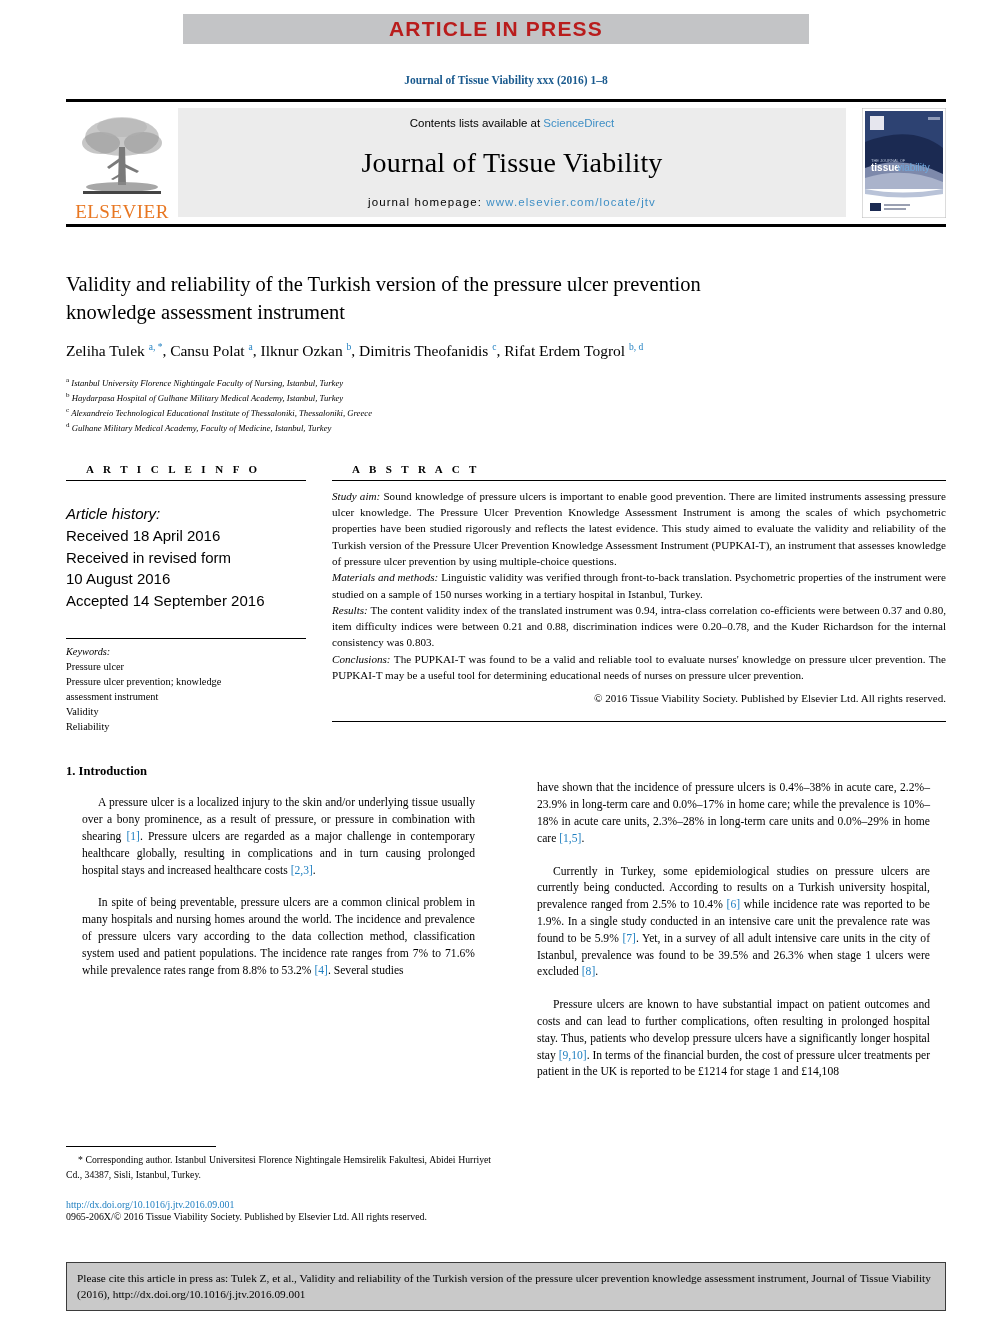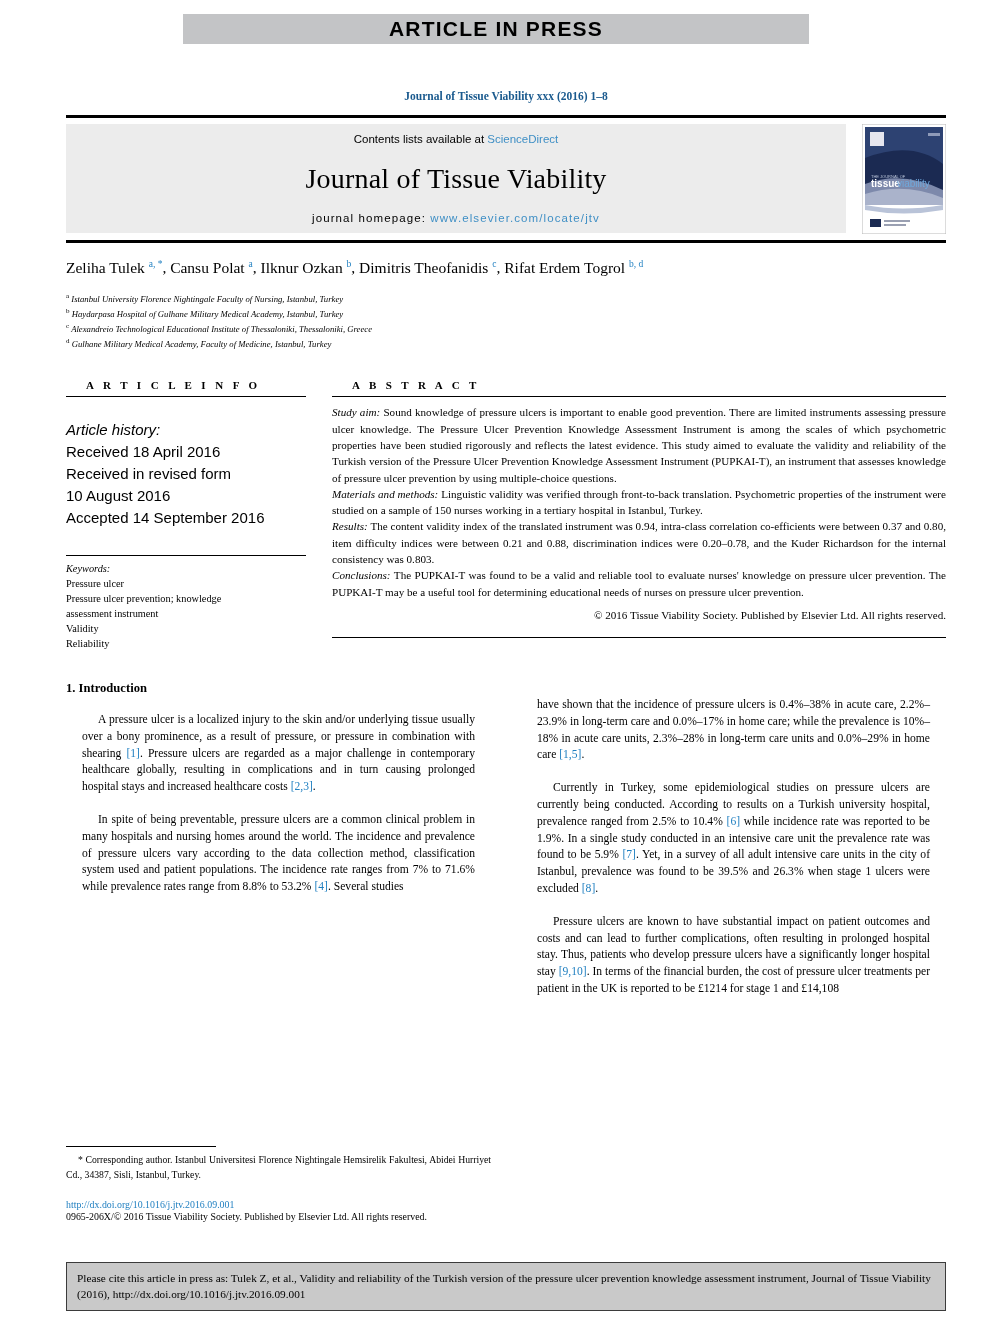--- a/index.html
+++ b/index.html
@@ -20,25 +20,25 @@
     left: 183px; top: 14px;
     width: 626px; height: 30px;
     background: #c3c4c6;
     display: flex; align-items: center; justify-content: center;
   }
   .press-banner span {
     font-family: "Liberation Sans", sans-serif;
     font-weight: bold;
     font-size: 21px;
     letter-spacing: 1.2px;
-    color: #000000;
-  }
-
-  
-  .page { position: absolute; left: 66px; top: 16px; width: 880px; }
+    color: #b91c1c;
+  }
+
+  
+  .page { position: absolute; left: 66px; top: 0; width: 880px; }
 
   .journal-ref {
     text-align: center;
     color: #1a5a8e;
     font-family: "Liberation Serif", serif;
     font-weight: bold;
     font-size: 11.5px;
     margin-top: 74px;
   }
 
@@ -259,20 +259,37 @@
 <div class="press-banner">
   <span>ARTICLE IN PRESS</span>
 </div>
 
 <div class="page">
 
   <div class="journal-ref">Journal of Tissue Viability xxx (2016) 1–8</div>
 
   <div class="masthead">
 
+    <div class="elsevier-logo">
+      <svg class="tree-svg" width="90" height="88" viewBox="0 0 90 88">
+        <g fill="#6e6e6e">
+          <ellipse cx="45" cy="24" rx="37" ry="19" fill="#9a9a9a" opacity="0.55"></ellipse>
+          <ellipse cx="24" cy="30" rx="19" ry="11" fill="#8d8d8d" opacity="0.5"></ellipse>
+          <ellipse cx="66" cy="30" rx="19" ry="11" fill="#8d8d8d" opacity="0.5"></ellipse>
+          <ellipse cx="45" cy="14" rx="25" ry="10" fill="#b0b0b0" opacity="0.5"></ellipse>
+          <path d="M42 34 L41 72 L49 72 L48 34 Z" fill="#7a7a7a"></path>
+          <path d="M44 44 L30 54 L32 56 L45 47 Z" fill="#7a7a7a"></path>
+          <path d="M46 50 L62 58 L60 60 L45 53 Z" fill="#7a7a7a"></path>
+          <path d="M44 60 L34 66 L36 67 L45 62 Z" fill="#7a7a7a"></path>
+          <ellipse cx="45" cy="74" rx="36" ry="5" fill="#8a8a8a" opacity="0.75"></ellipse>
+          <rect x="6" y="78" width="78" height="3" fill="#444"></rect>
+        </g>
+      </svg>
+      <div class="elsevier-word">ELSEVIER</div>
+    </div>
 
     <div class="contents-box">
       <div class="contents-line">
         <span>Contents lists available at </span><a href="#">ScienceDirect</a>
       </div>
       <div class="journal-name">Journal of Tissue Viability</div>
       <div class="homepage-line">
         <span>journal homepage: </span><a href="#">www.elsevier.com/locate/jtv</a>
       </div>
     </div>
@@ -292,20 +309,21 @@
         <text x="9" y="63" font-family="Liberation Sans, sans-serif" font-size="10" font-weight="bold" fill="#ffffff">tissue</text>
         <text x="35" y="63" font-family="Liberation Sans, sans-serif" font-size="10" fill="#6fa8dc">viability</text>
         <rect x="8" y="95" width="11" height="8" fill="#1b2a52"></rect>
         <rect x="22" y="96" width="26" height="2" fill="#9aa0b2"></rect>
         <rect x="22" y="100" width="22" height="2" fill="#9aa0b2"></rect>
       </svg>
     </div>
 
   </div>
 
+  <div class="title">Validity and reliability of the Turkish version of the pressure ulcer prevention knowledge assessment instrument</div>
 
   <div class="authors">Zeliha Tulek <sup>a, *</sup>, Cansu Polat <sup>a</sup>, Ilknur Ozkan <sup>b</sup>, Dimitris Theofanidis <sup>c</sup>, Rifat Erdem Togrol <sup>b, d</sup></div>
 
   <div class="affils">
     <div><sup>a</sup> <span>Istanbul University Florence Nightingale Faculty of Nursing, Istanbul, Turkey</span></div>
     <div><sup>b</sup> <span>Haydarpasa Hospital of Gulhane Military Medical Academy, Istanbul, Turkey</span></div>
     <div><sup>c</sup> <span>Alexandreio Technological Educational Institute of Thessaloniki, Thessaloniki, Greece</span></div>
     <div><sup>d</sup> <span>Gulhane Military Medical Academy, Faculty of Medicine, Istanbul, Turkey</span></div>
   </div>
 

